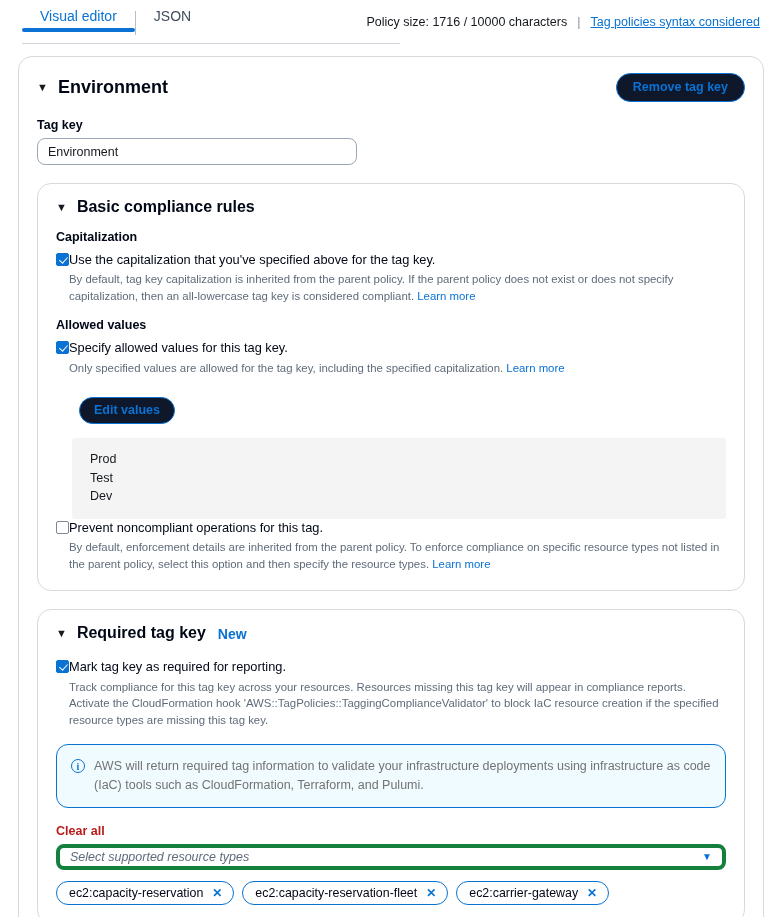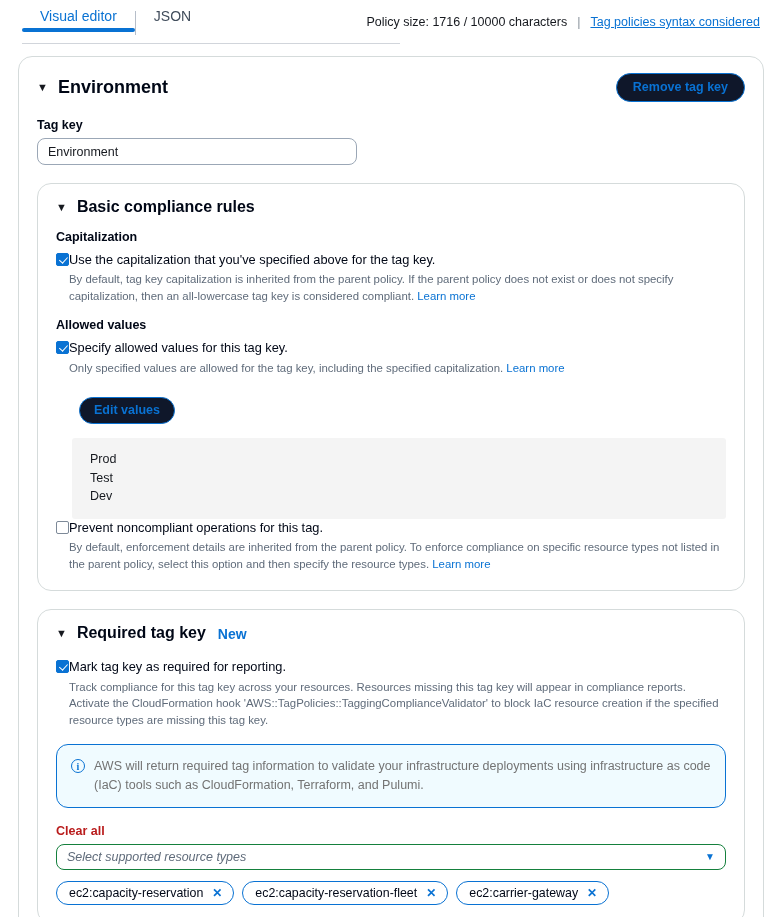--- a/index.html
+++ b/index.html
@@ -248,21 +248,21 @@
     font-weight: 700;
     color: #b91c1c;
     margin-top: 16px;
     margin-bottom: 6px;
     cursor: pointer;
     display: inline-block;
   }
 
   .select-box {
     height: 26px;
-    border: 1px solid #15803d;
+    border: 4px solid #15803d;
     border-radius: 8px;
     display: flex;
     align-items: center;
     padding: 0 10px;
     background: #ffffff;
     cursor: pointer;
   }
   .select-placeholder {
     font-size: 12.5px;
     font-style: italic;

